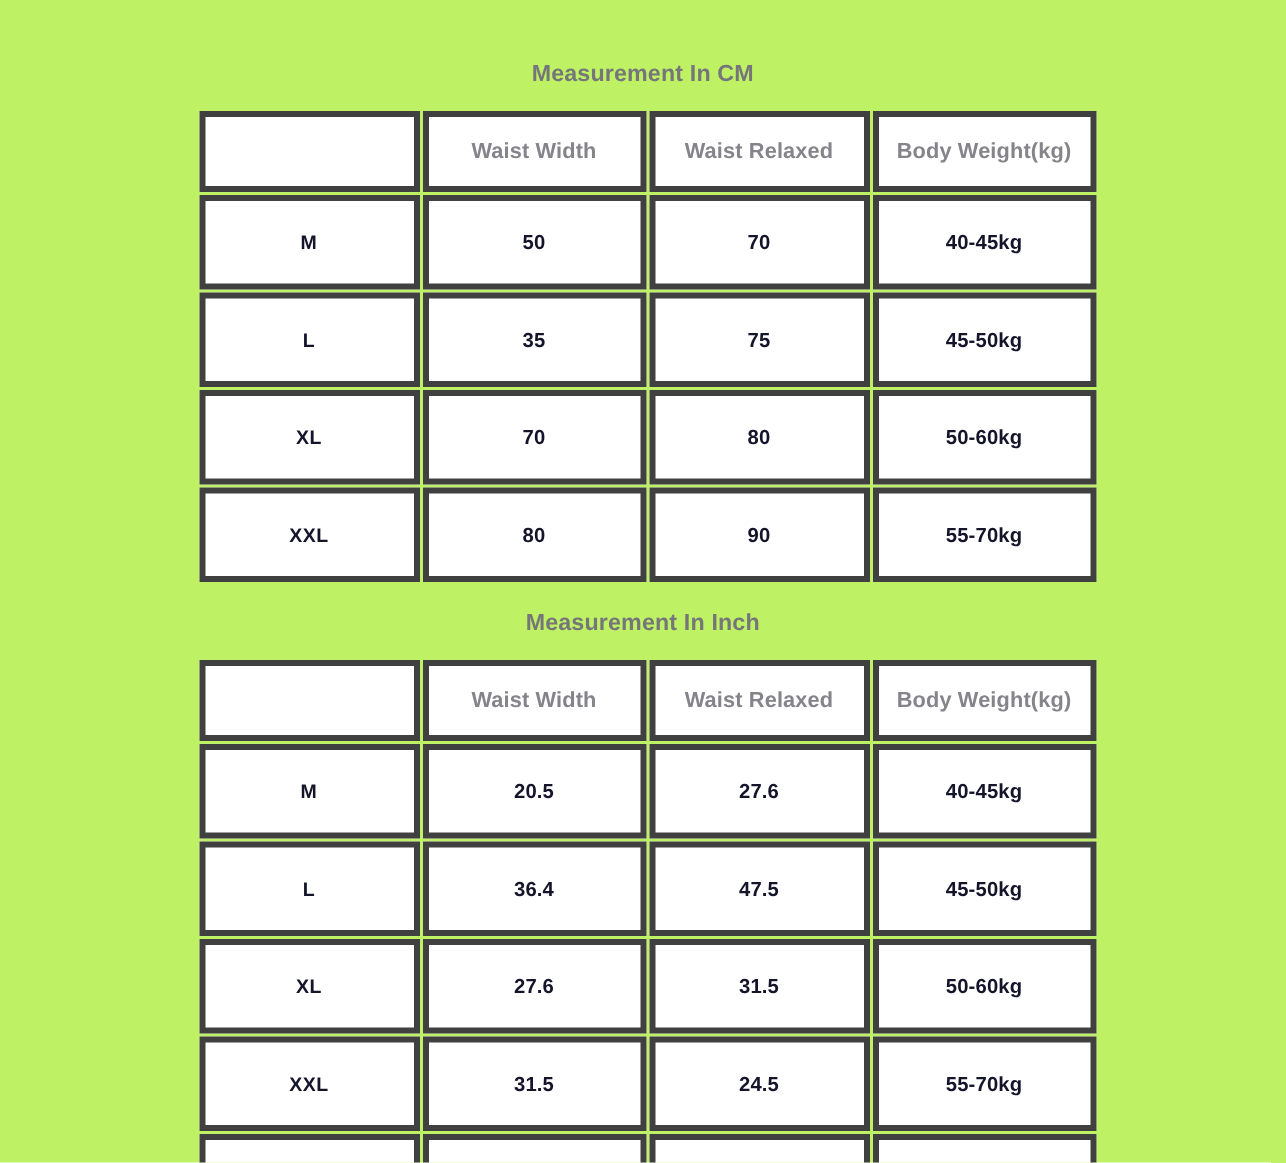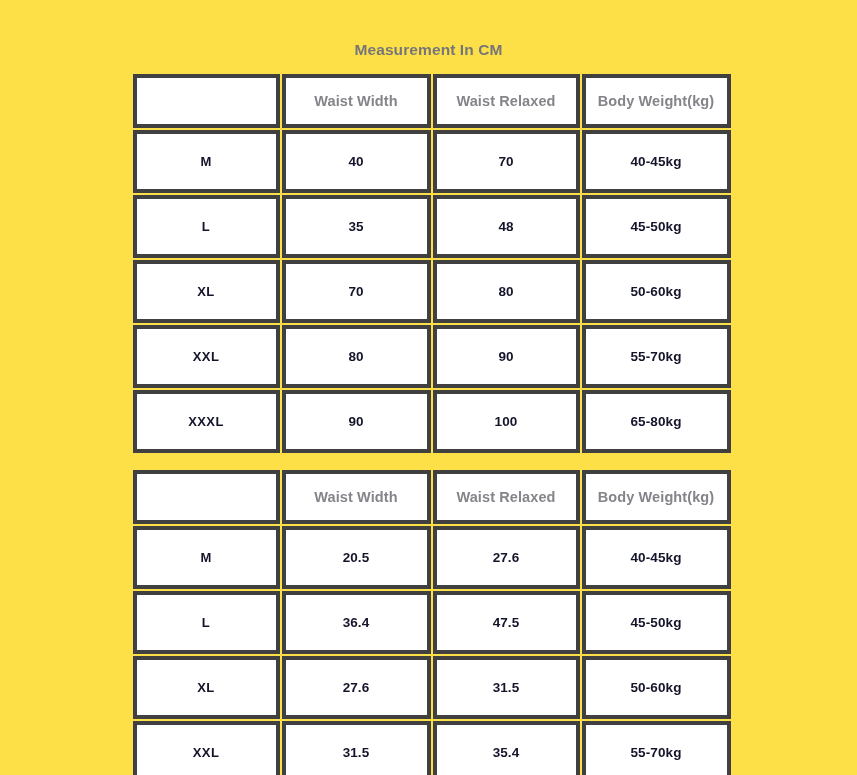--- a/index.html
+++ b/index.html
@@ -10,21 +10,21 @@
   body {
     width: 857px;
     height: 775px;
     font-family: "Liberation Sans", sans-serif;
     overflow: hidden;
   }
   .page {
     position: relative;
     width: 857px;
     height: 775px;
-    background: #fde047;
+    background: #bef264;
   }
   .section {
     width: 596px;
     margin: 0 auto;
   }
   .section-cm { padding-top: 37px; }
   .section-inch { padding-top: 13px; }
 
   .section-title {
     text-align: center;
@@ -95,53 +95,48 @@
         <tr>
           <td></td>
           <td>Waist Width</td>
           <td>Waist Relaxed</td>
           <td>Body Weight(kg)</td>
         </tr>
       </thead>
       <tbody>
         <tr>
           <td class="size-cell">M</td>
-          <td>40</td>
+          <td>50</td>
           <td>70</td>
           <td>40-45kg</td>
         </tr>
         <tr>
           <td class="size-cell">L</td>
           <td>35</td>
-          <td>48</td>
+          <td>75</td>
           <td>45-50kg</td>
         </tr>
         <tr>
           <td class="size-cell">XL</td>
           <td>70</td>
           <td>80</td>
           <td>50-60kg</td>
         </tr>
         <tr>
           <td class="size-cell">XXL</td>
           <td>80</td>
           <td>90</td>
           <td>55-70kg</td>
         </tr>
-        <tr>
-          <td class="size-cell">XXXL</td>
-          <td>90</td>
-          <td>100</td>
-          <td>65-80kg</td>
-        </tr>
       </tbody>
     </table>
   </div>
 
   <div class="section section-inch">
+    <div class="section-title">Measurement In Inch</div>
 
     <table class="size-table">
       <colgroup>
         <col class="c1">
           <col class="c2">
           <col class="c3">
           <col class="c4">
       </colgroup>
       <thead>
         <tr>
@@ -166,21 +161,21 @@
         </tr>
         <tr>
           <td class="size-cell">XL</td>
           <td>27.6</td>
           <td>31.5</td>
           <td>50-60kg</td>
         </tr>
         <tr>
           <td class="size-cell">XXL</td>
           <td>31.5</td>
-          <td>35.4</td>
+          <td>24.5</td>
           <td>55-70kg</td>
         </tr>
         <tr>
           <td class="size-cell">XXXL</td>
           <td>35.4</td>
           <td>39.4</td>
           <td>65-80kg</td>
         </tr>
       </tbody>
     </table>

